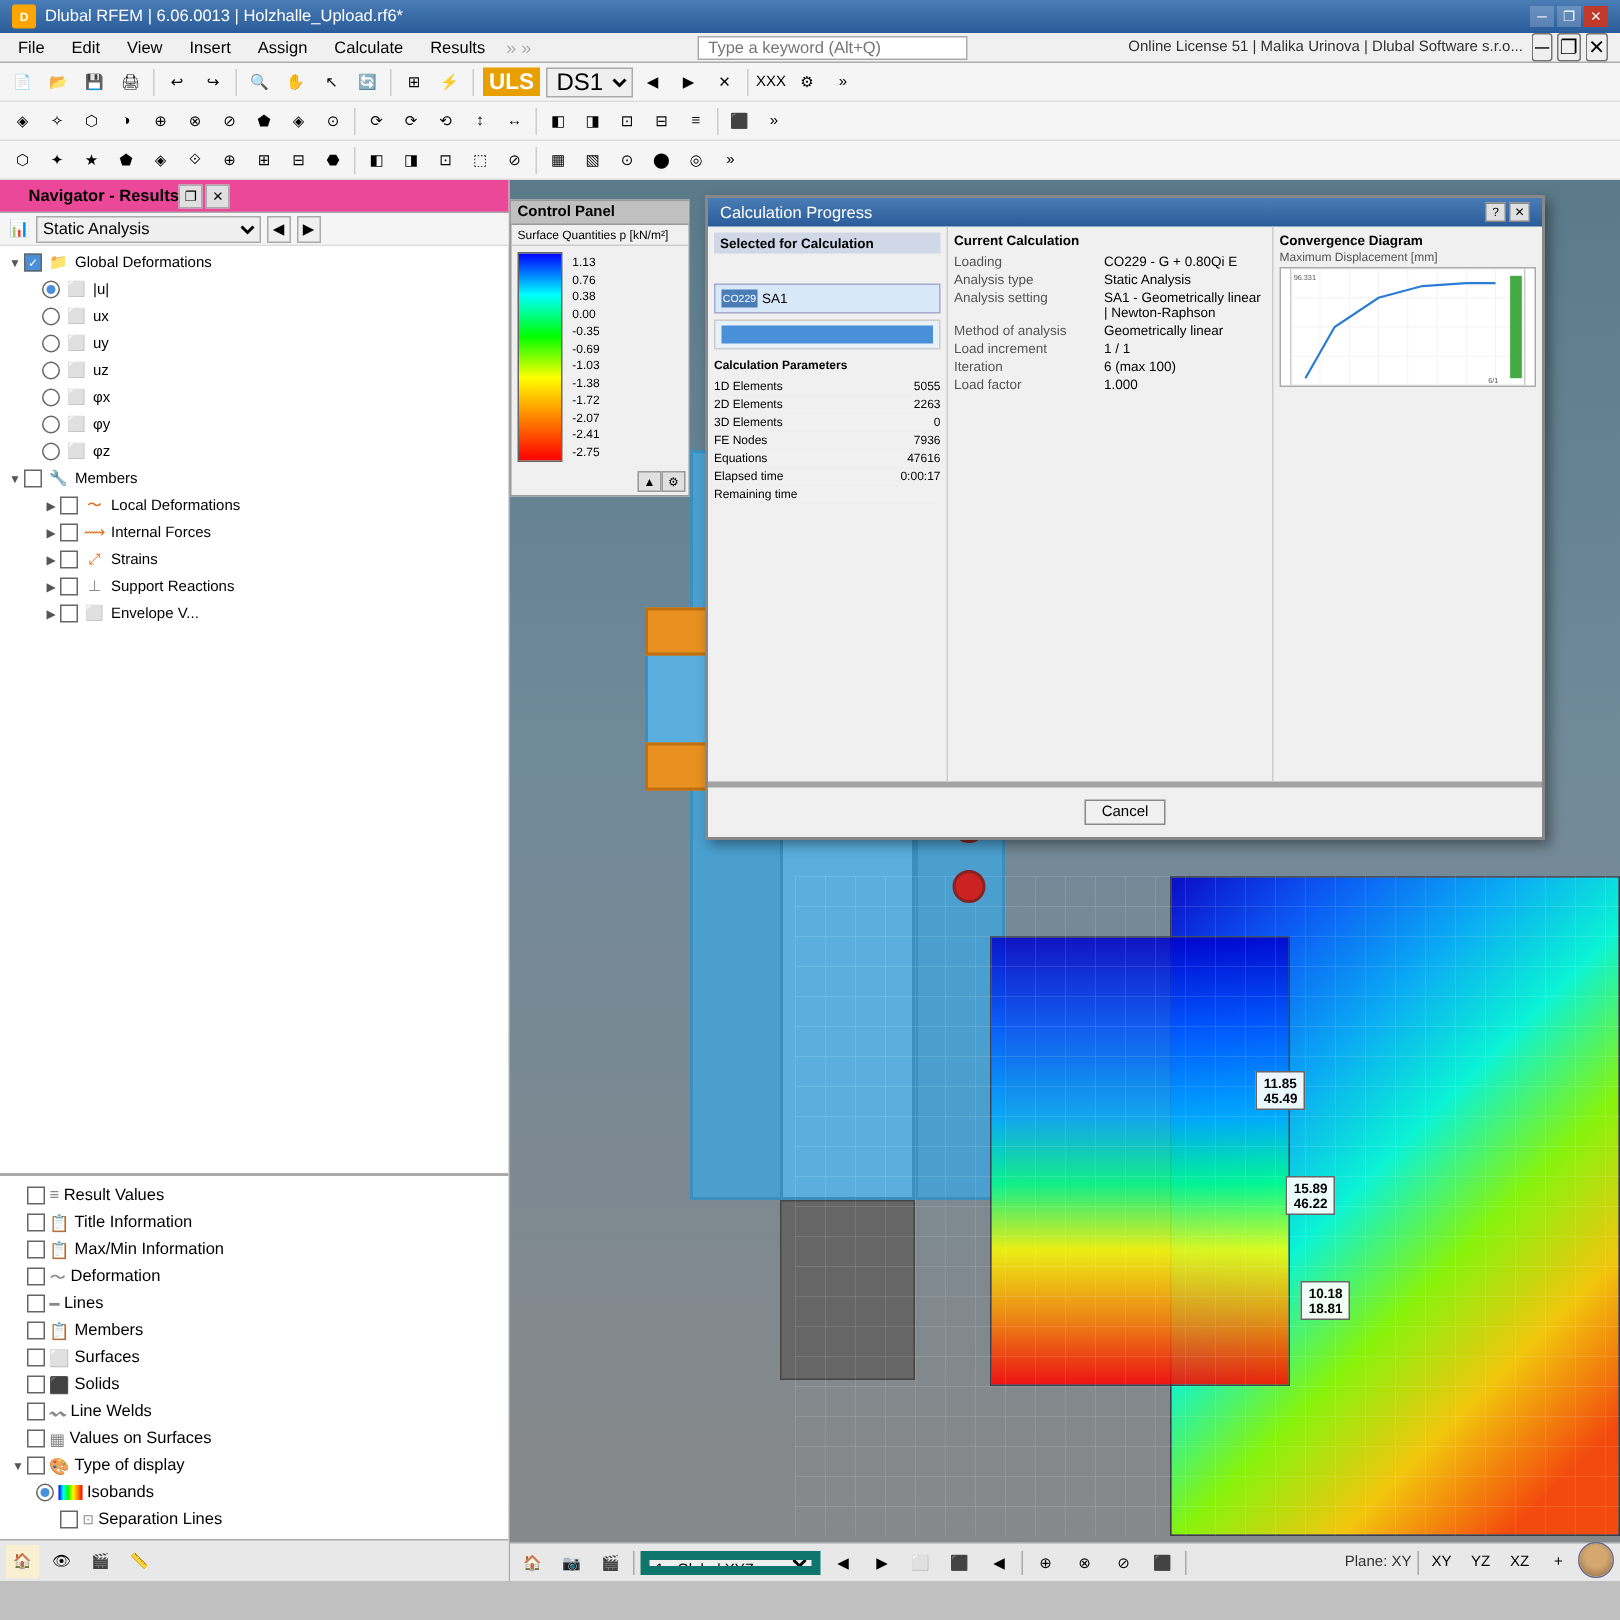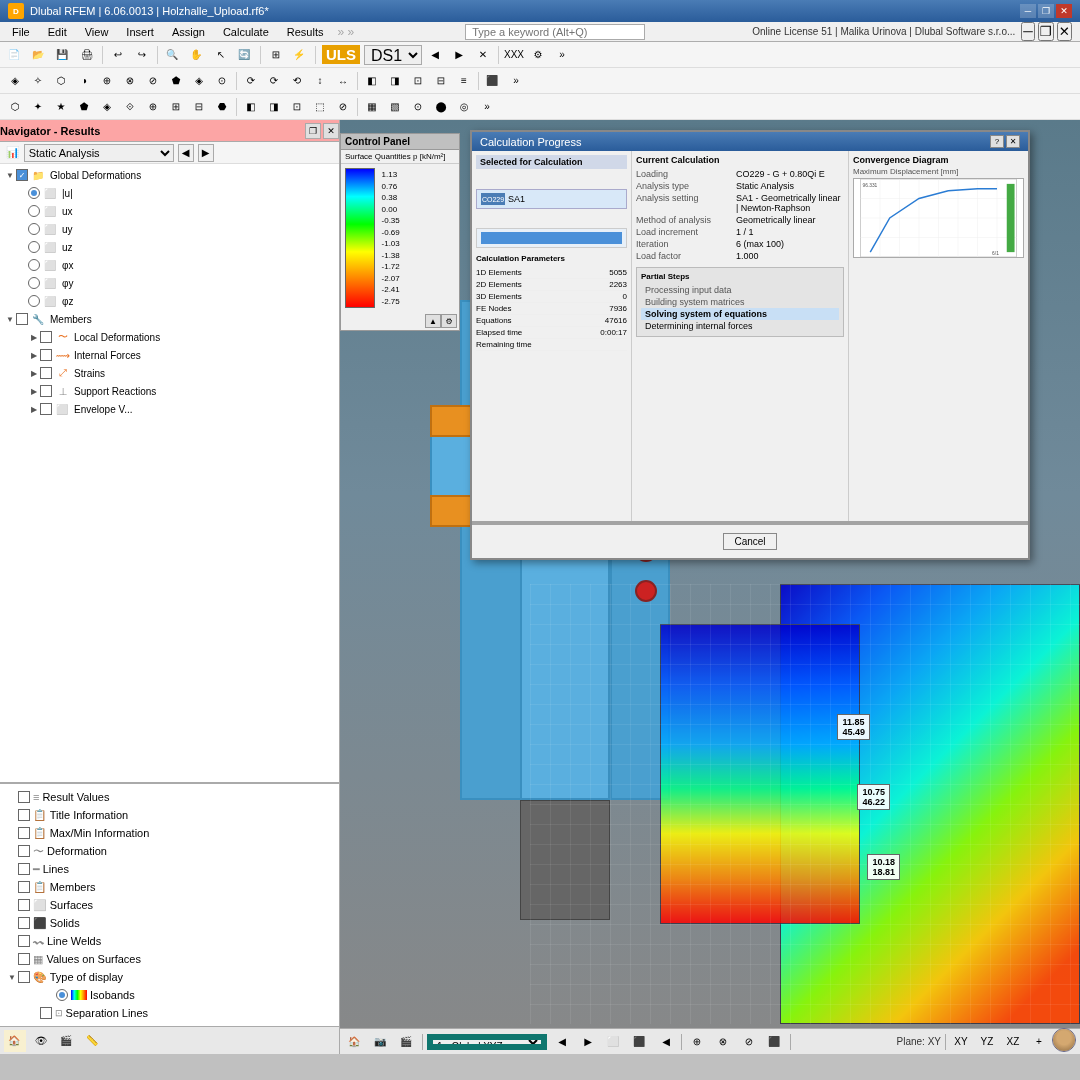--- a/index.html
+++ b/index.html
@@ -114,26 +114,26 @@
       width: 340px;
       background: white;
       border-right: 1px solid #aaa;
       display: flex;
       flex-direction: column;
       flex-shrink: 0;
     }
 
     #nav-header {
       height: 22px;
-      background: #fca5a5;
+      background: #ec4899;
       border-bottom: 1px solid #aaa;
       display: flex;
       align-items: center;
-      padding: 0 0;
-      justify-content: space-between;
+      padding: 0 19px;
+      justify-content: flex-start;
     }
     #nav-header .nav-title { font-size: 11px; font-weight: bold; }
     #nav-header .nav-controls { display: flex; gap: 2px; }
     #nav-header .nav-btn {
       width: 16px; height: 16px;
       background: #e0e0e0;
       border: 1px solid #aaa;
       font-size: 9px;
       cursor: pointer;
       display: flex; align-items: center; justify-content: center;
@@ -733,21 +733,21 @@
         <span style="color:#888;margin-right:3px;">▦</span>
         <span>Values on Surfaces</span>
       </div>
 
       <div class="bottom-item">
         <span class="tree-expand arrow-down"></span>
         <span class="checkbox-sq"></span>
         <span style="color:#888;margin-right:3px;">🎨</span>
         <span>Type of display</span>
       </div>
-      <div class="bottom-item" style="padding-left:44px;">
+      <div class="bottom-item" style="padding-left:12px;">
         <span class="tree-expand" style="width:12px;"></span>
         <span class="radio-circ selected"></span>
         <span style="background:linear-gradient(to right,#00f,#0ff,#0f0,#ff0,#f80,#f00);width:16px;height:10px;display:inline-block;margin-right:3px;"></span>
         <span>Isobands</span>
       </div>
       <div class="bottom-item" style="padding-left:40px;">
         <span class="checkbox-sq"></span>
         <span style="color:#888;margin-right:3px;font-size:9px;">⊡</span>
         <span>Separation Lines</span>
       </div>
@@ -797,21 +797,21 @@
               </pattern>
             </defs>
           <rect width="100%" height="100%" fill="url(#grid)"></rect>
         </svg>
 
         <div style="position:absolute;right:210px;top:130px;background:rgba(255,255,255,0.92);border:1px solid #666;padding:2px 4px;font-size:9px;font-weight:bold;z-index:6;">
           <span>11.85</span><br>
           <span>45.49</span>
         </div>
         <div style="position:absolute;right:190px;top:200px;background:rgba(255,255,255,0.92);border:1px solid #666;padding:2px 4px;font-size:9px;font-weight:bold;z-index:6;">
-          <span>10.75</span><br>
+          <span>15.89</span><br>
           <span>46.22</span>
         </div>
         <div style="position:absolute;right:180px;top:270px;background:rgba(255,255,255,0.92);border:1px solid #666;padding:2px 4px;font-size:9px;font-weight:bold;z-index:6;">
           <span>10.18</span><br>
           <span>18.81</span>
         </div>
       </div>
 
       <div id="control-panel">
         <div class="cp-title">Control Panel</div>
@@ -844,21 +844,21 @@
           <span>Calculation Progress</span>
           <div class="dialog-controls">
             <button class="dialog-btn">?</button>
             <button class="dialog-btn">✕</button>
           </div>
         </div>
         <div class="dialog-body">
 
           <div class="calc-left">
             <div class="section-header">Selected for Calculation</div>
-            <div style="background:#d8e8f8;border:1px solid #aac;padding:2px;margin-bottom:19px;">
+            <div style="background:#d8e8f8;border:1px solid #aac;padding:2px;margin-bottom:4px;">
               <div class="calc-list-item">
                 <div style="width:24px;height:12px;background:#4a7cb5;font-size:7px;color:white;display:flex;align-items:center;justify-content:center;">CO229</div>
                 <span>SA1</span>
               </div>
             </div>
             <div style="height:20px;background:#e8f0f8;border:1px solid #ccc;display:flex;align-items:center;padding:0 4px;font-size:8px;">
               <div style="flex:1;height:12px;background:#4a90d9;"></div>
             </div>
             <div style="margin-top:6px;font-size:8px;">
               <div style="font-weight:bold;margin-bottom:4px;">Calculation Parameters</div>
@@ -917,35 +917,20 @@
             </div>
             <div class="info-row">
               <span class="info-label">Iteration</span>
               <span class="info-value">6 (max 100)</span>
             </div>
             <div class="info-row">
               <span class="info-label">Load factor</span>
               <span class="info-value">1.000</span>
             </div>
 
-            <div style="margin-top:6px;padding:4px;background:#e4e4e4;border:1px solid #bbb;">
-              <div style="font-weight:bold;font-size:8px;margin-bottom:3px;">Partial Steps</div>
-              <div class="step-item done">
-                <span>Processing input data</span>
-              </div>
-              <div class="step-item done">
-                <span>Building system matrices</span>
-              </div>
-              <div class="step-item active">
-                <span>Solving system of equations</span>
-              </div>
-              <div class="step-item">
-                <span>Determining internal forces</span>
-              </div>
-            </div>
           </div>
 
           <div class="calc-right">
             <div class="diagram-title">Convergence Diagram</div>
             <div style="font-size:8px;color:#555;margin-bottom:2px;">Maximum Displacement [mm]</div>
             <div class="diagram-area">
               <svg width="100%" height="100%" viewBox="0 0 160 80">
                 <rect width="160" height="80" fill="white" stroke="#ccc"></rect>
 
                 <line x1="20" y1="0" x2="20" y2="80" stroke="#eee" stroke-width="0.5"></line>

